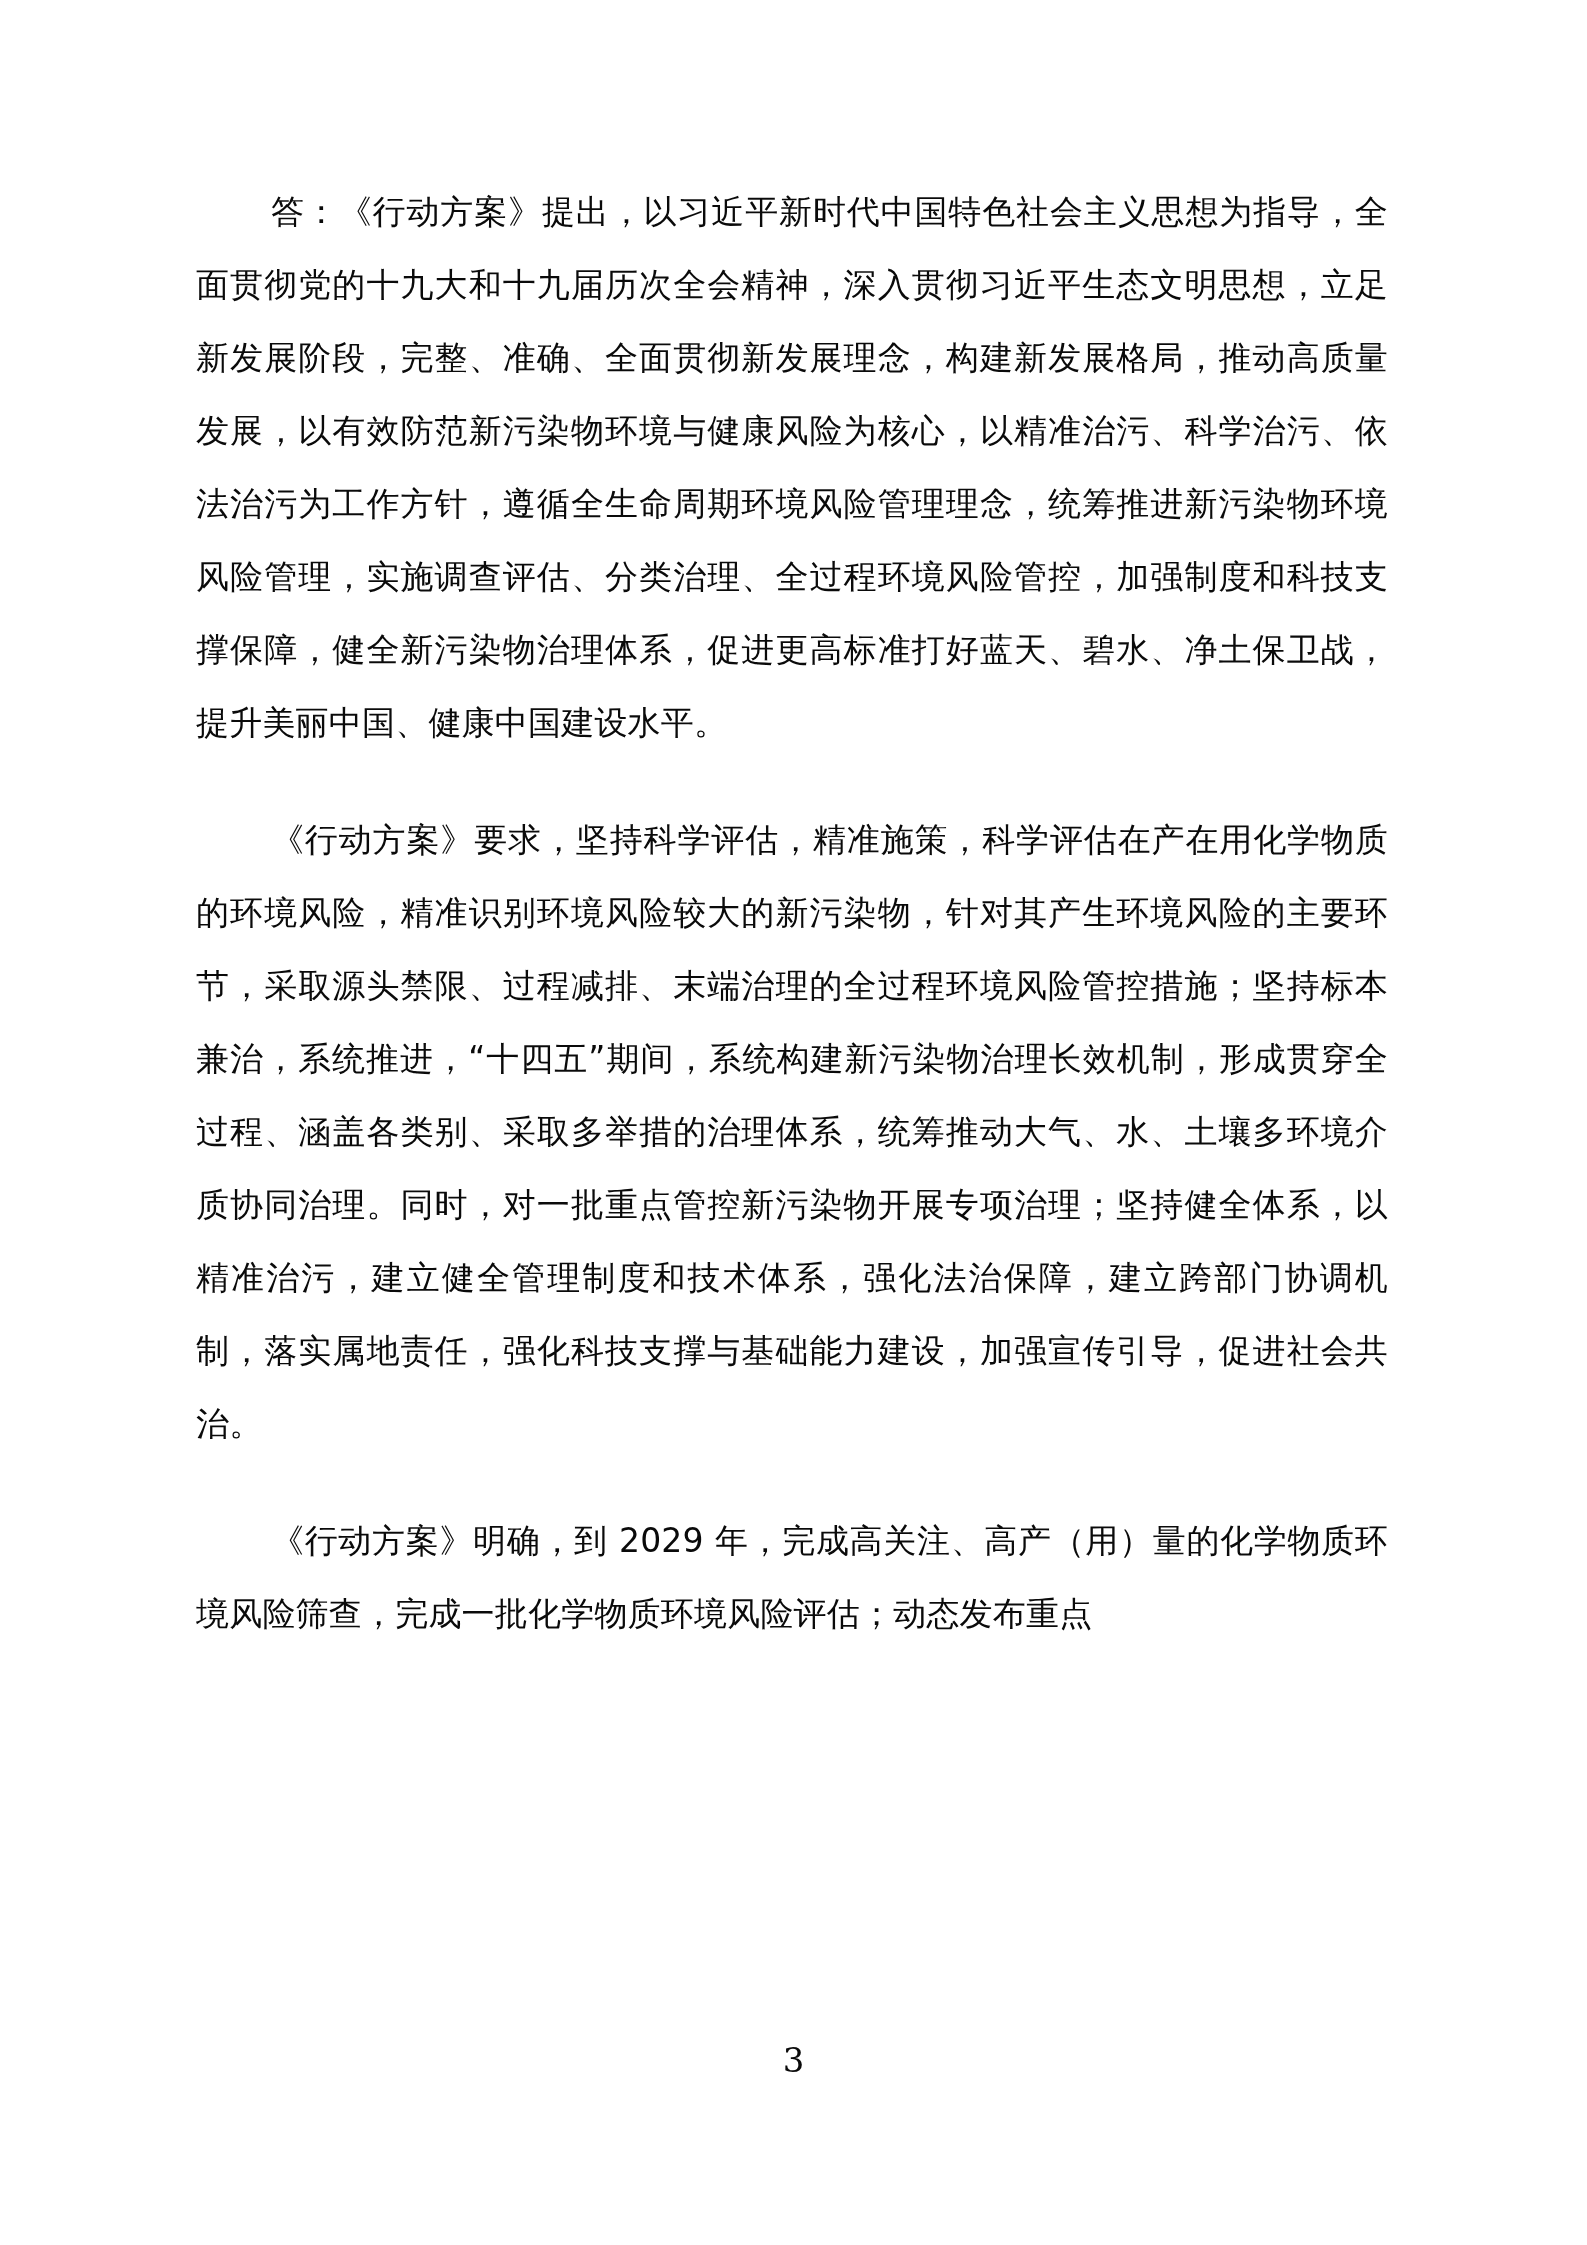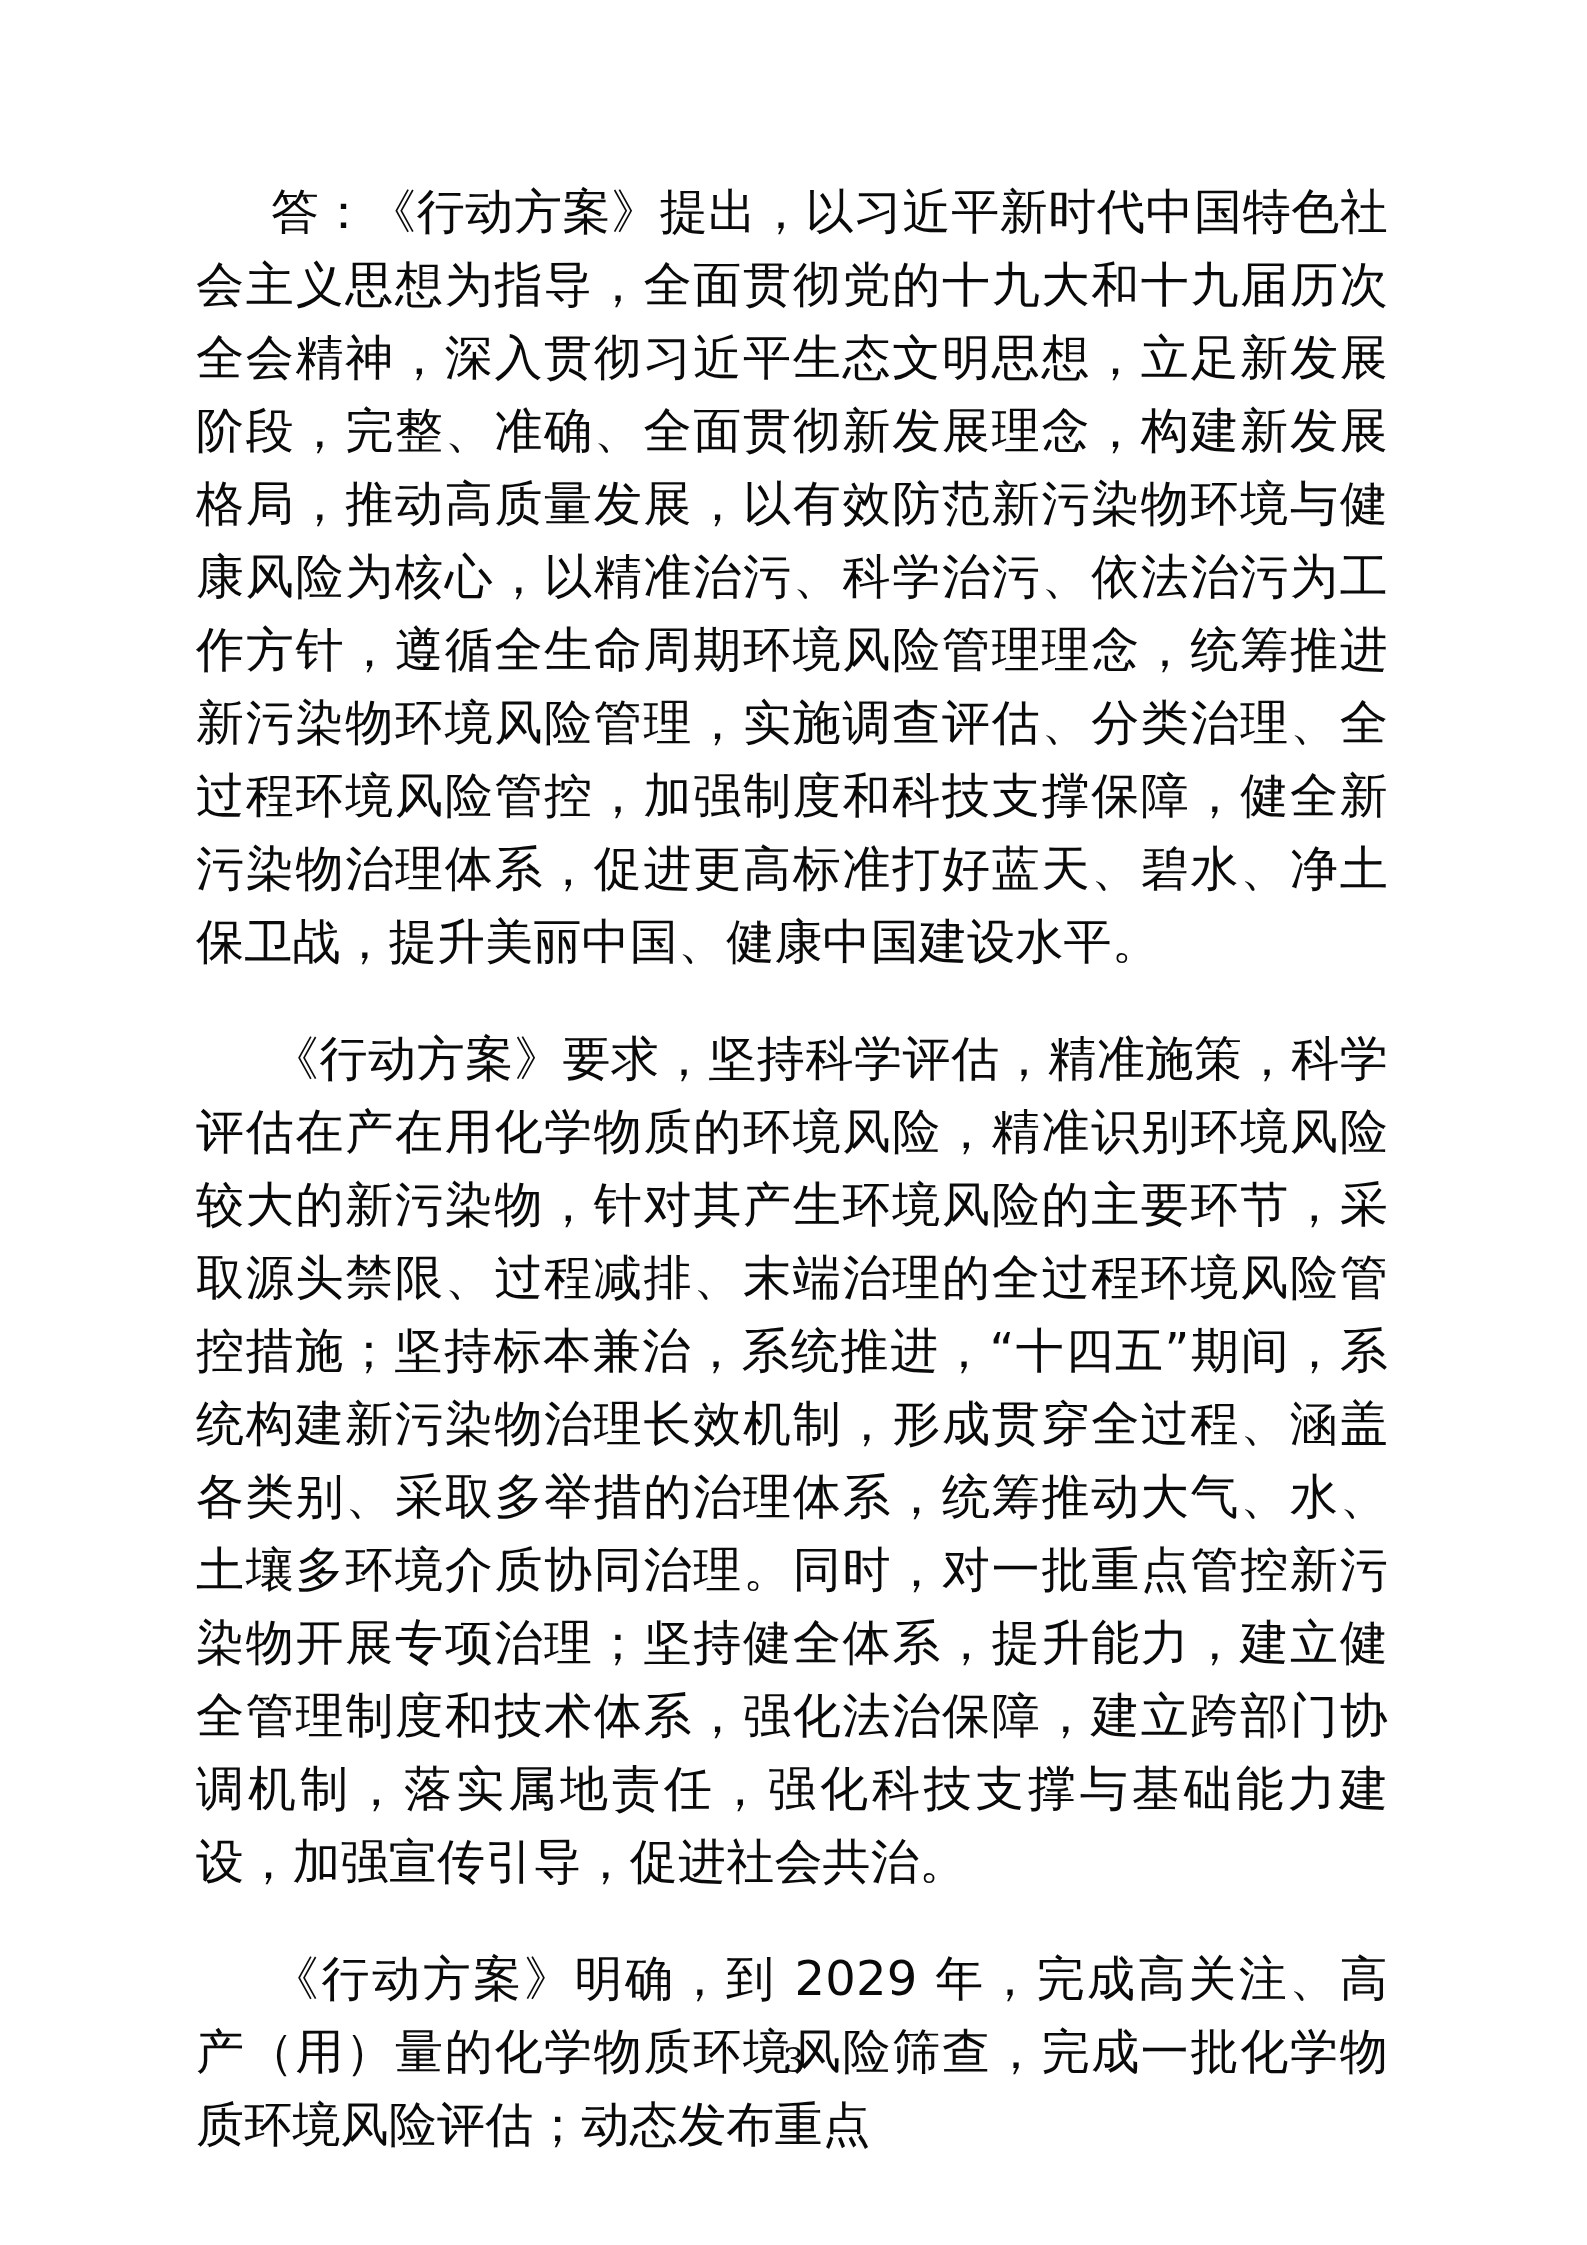--- a/index.html
+++ b/index.html
@@ -18,21 +18,21 @@
     color: #0a0a0a;
     overflow: hidden;
   }
   .body-area {
     position: absolute;
     left: 196px;
     top: 175px;
     width: 1192px;
   }
   .para {
-    font-size: 48px;
+    font-size: 33px;
     line-height: 73px;
     text-align: justify;
     text-justify: inter-ideograph;
     text-indent: 75px;
     letter-spacing: 0.2px;
     margin: 0 0 44px 0;
     word-break: break-all;
   }
   .para:last-child {
     margin-bottom: 0;
@@ -49,19 +49,19 @@
     font-family: "DejaVu Serif", "Liberation Serif", serif;
   }
 </style>
 </head>
 <body>
 
 <div class="page">
 
   <div class="body-area">
     <p class="para">答：《行动方案》提出，以习近平新时代中国特色社会主义思想为指导，全面贯彻党的十九大和十九届历次全会精神，深入贯彻习近平生态文明思想，立足新发展阶段，完整、准确、全面贯彻新发展理念，构建新发展格局，推动高质量发展，以有效防范新污染物环境与健康风险为核心，以精准治污、科学治污、依法治污为工作方针，遵循全生命周期环境风险管理理念，统筹推进新污染物环境风险管理，实施调查评估、分类治理、全过程环境风险管控，加强制度和科技支撑保障，健全新污染物治理体系，促进更高标准打好蓝天、碧水、净土保卫战，提升美丽中国、健康中国建设水平。</p>
-    <p class="para">《行动方案》要求，坚持科学评估，精准施策，科学评估在产在用化学物质的环境风险，精准识别环境风险较大的新污染物，针对其产生环境风险的主要环节，采取源头禁限、过程减排、末端治理的全过程环境风险管控措施；坚持标本兼治，系统推进，“十四五”期间，系统构建新污染物治理长效机制，形成贯穿全过程、涵盖各类别、采取多举措的治理体系，统筹推动大气、水、土壤多环境介质协同治理。同时，对一批重点管控新污染物开展专项治理；坚持健全体系，提升能力，建立健全管理制度和技术体系，强化法治保障，建立跨部门协调机制，落实属地责任，强化科技支撑与基础能力建设，加强宣传引导，促进社会共治。</p>
+    <p class="para">《行动方案》要求，坚持科学评估，精准施策，科学评估在产在用化学物质的环境风险，精准识别环境风险较大的新污染物，针对其产生环境风险的主要环节，采取源头禁限、过程减排、末端治理的全过程环境风险管控措施；坚持标本兼治，系统推进，“十四五”期间，系统构建新污染物治理长效机制，形成贯穿全过程、涵盖各类别、采取多举措的治理体系，统筹推动大气、水、土壤多环境介质协同治理。同时，对一批重点管控新污染物开展专项治理；坚持健全体系，以精准治污，建立健全管理制度和技术体系，强化法治保障，建立跨部门协调机制，落实属地责任，强化科技支撑与基础能力建设，加强宣传引导，促进社会共治。</p>
     <p class="para">《行动方案》明确，到 2029 年，完成高关注、高产（用）量的化学物质环境风险筛查，完成一批化学物质环境风险评估；动态发布重点</p>
   </div>
 
   <div class="page-number">3</div>
 
 </div>
 
 </body></html>

